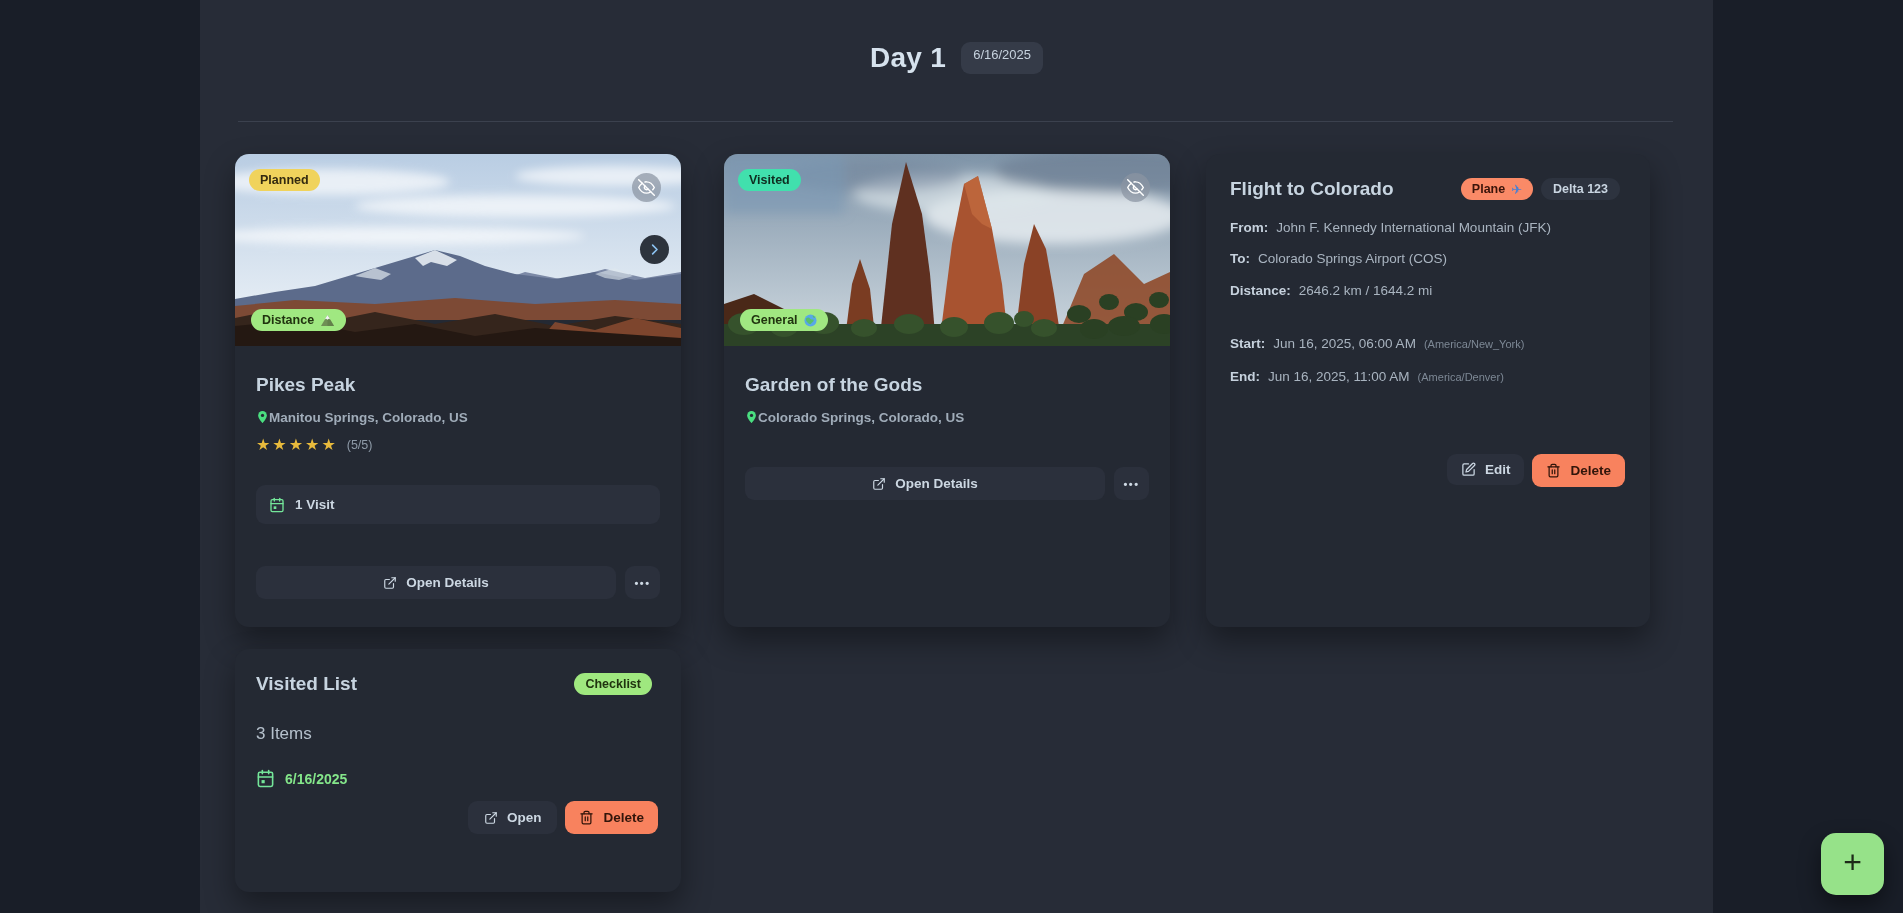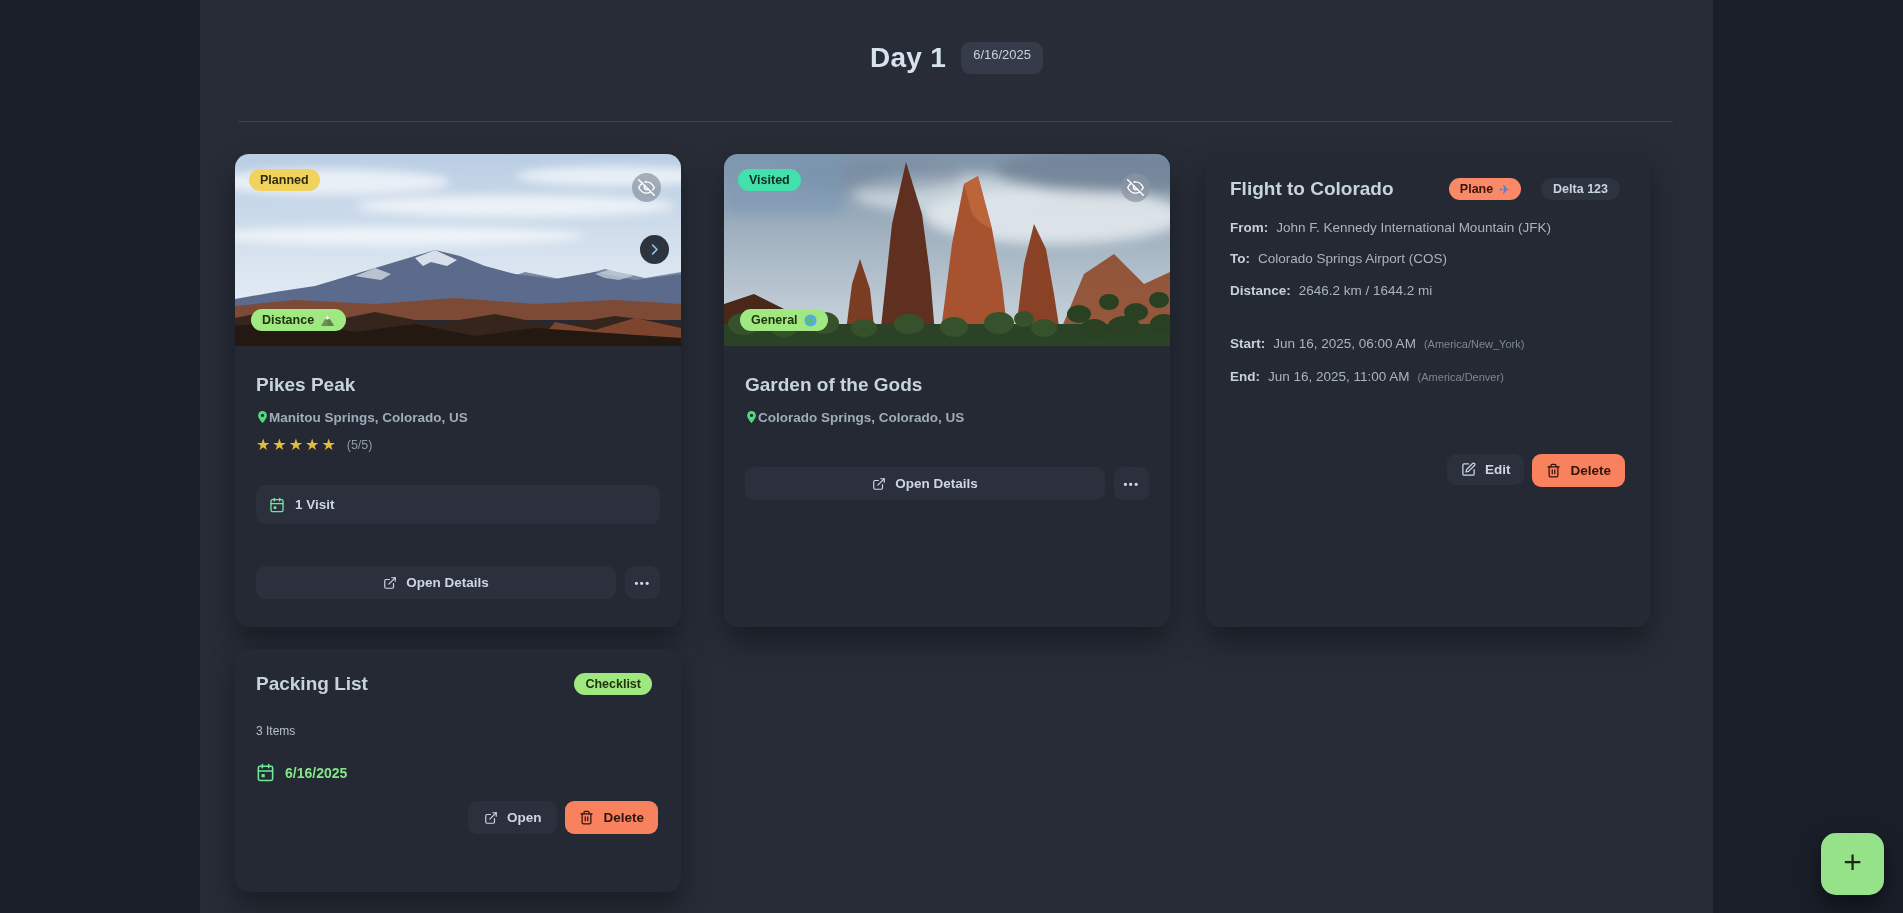--- a/index.html
+++ b/index.html
@@ -52,42 +52,42 @@
   .btn.dark{background:#2b303c;color:#ccd7e2;}
   .btn.open-details{flex:1;height:33px;}
   .btn.more{width:35px;height:33px;}
   .more span{font-size:11px;letter-spacing:1.5px;color:#cfdae5;}
   .btn.danger{background:#f8825e;color:#31150a;}
 
   
   .c3 .inner{padding:24px;position:relative;height:425px;box-sizing:border-box;}
   .flight-head{display:flex;justify-content:space-between;align-items:flex-start;}
   .flight-title{font-size:19px;font-weight:700;color:#c7d4e0;}
-  .flight-badges{display:flex;gap:20px;align-items:flex-end;margin-right:6px;}
+  .flight-badges{display:flex;gap:8px;align-items:flex-end;margin-right:6px;}
   .badge.plane{background:#fa8a67;color:#3a140a;}
   .plane-glyph{font-family:"DejaVu Sans",sans-serif;color:#4d7fd0;font-size:13px;line-height:13px;}
   .pill-dark{background:#2d333f;color:#c9d5e1;font-size:12.5px;font-weight:600;padding:4px 12px;border-radius:999px;}
   .frow{display:flex;gap:8px;align-items:baseline;font-size:13.5px;line-height:16px;}
   .frow .lbl{font-weight:700;color:#c6d1dd;white-space:nowrap;}
   .frow .val{color:#a9b4c0;}
   .frow .tz{font-size:11px;color:#7d8895;}
   .r-from{margin-top:20px;}
   .r-to{margin-top:15px;}
   .r-dist{margin-top:16px;}
   .r-start{margin-top:37px;}
   .r-end{margin-top:17px;}
   .flight-actions{position:absolute;top:300px;right:25px;display:flex;gap:8px;}
   .btn.edit{height:31px;padding:0 14px;}
   .btn.delete{height:33px;padding:0 14px;}
 
   
   .c4 .inner{padding:24px 21px 0 21px;position:relative;height:219px;box-sizing:border-box;}
   .pack-head{display:flex;justify-content:space-between;align-items:flex-start;}
   .badge.checklist{background:#9fe87f;color:#20330f;margin-right:8px;}
-  .items-count{margin-top:29px;font-size:12px;color:#b5c0cc;}
+  .items-count{margin-top:29px;font-size:17px;color:#b5c0cc;}
   .date-row{margin-top:25px;display:flex;align-items:center;gap:10px;font-size:14px;font-weight:600;color:#84e68a;}
   .pack-actions{position:absolute;top:152px;right:23px;display:flex;gap:8px;}
   .btn.open{height:33px;padding:0 16px;}
 
   
   .fab{position:absolute;left:1621px;top:833px;width:63px;height:62px;border:none;border-radius:15px;
     background:#96e289;color:#1d2a18;font-size:32px;font-weight:400;cursor:pointer;
     display:flex;align-items:center;justify-content:center;box-shadow:0 10px 22px rgba(0,0,0,.45);}
   .fab span{margin-top:-3px;}
 
@@ -340,21 +340,21 @@
             </svg>
             <span>Delete</span>
           </button>
         </div>
       </div>
     </div>
 
     <div class="card c4">
       <div class="inner">
         <div class="pack-head">
-          <span class="card-title" style="margin-top:0;">Packing List</span>
+          <span class="card-title" style="margin-top:0;">Visited List</span>
           <span class="badge checklist">Checklist</span>
         </div>
         <div class="items-count">3 Items</div>
         <div class="date-row">
           <svg class="icon" width="19" height="19" viewBox="0 0 24 24" fill="none" stroke="#74e69a" stroke-width="2" stroke-linecap="round">
             <rect x="3" y="4" width="18" height="18" rx="2"></rect>
             <line x1="16" y1="2" x2="16" y2="6"></line>
               <line x1="8" y1="2" x2="8" y2="6"></line>
             <line x1="3" y1="10" x2="21" y2="10"></line>
             <rect x="7" y="14" width="4" height="4" fill="#74e69a" stroke="none"></rect>

